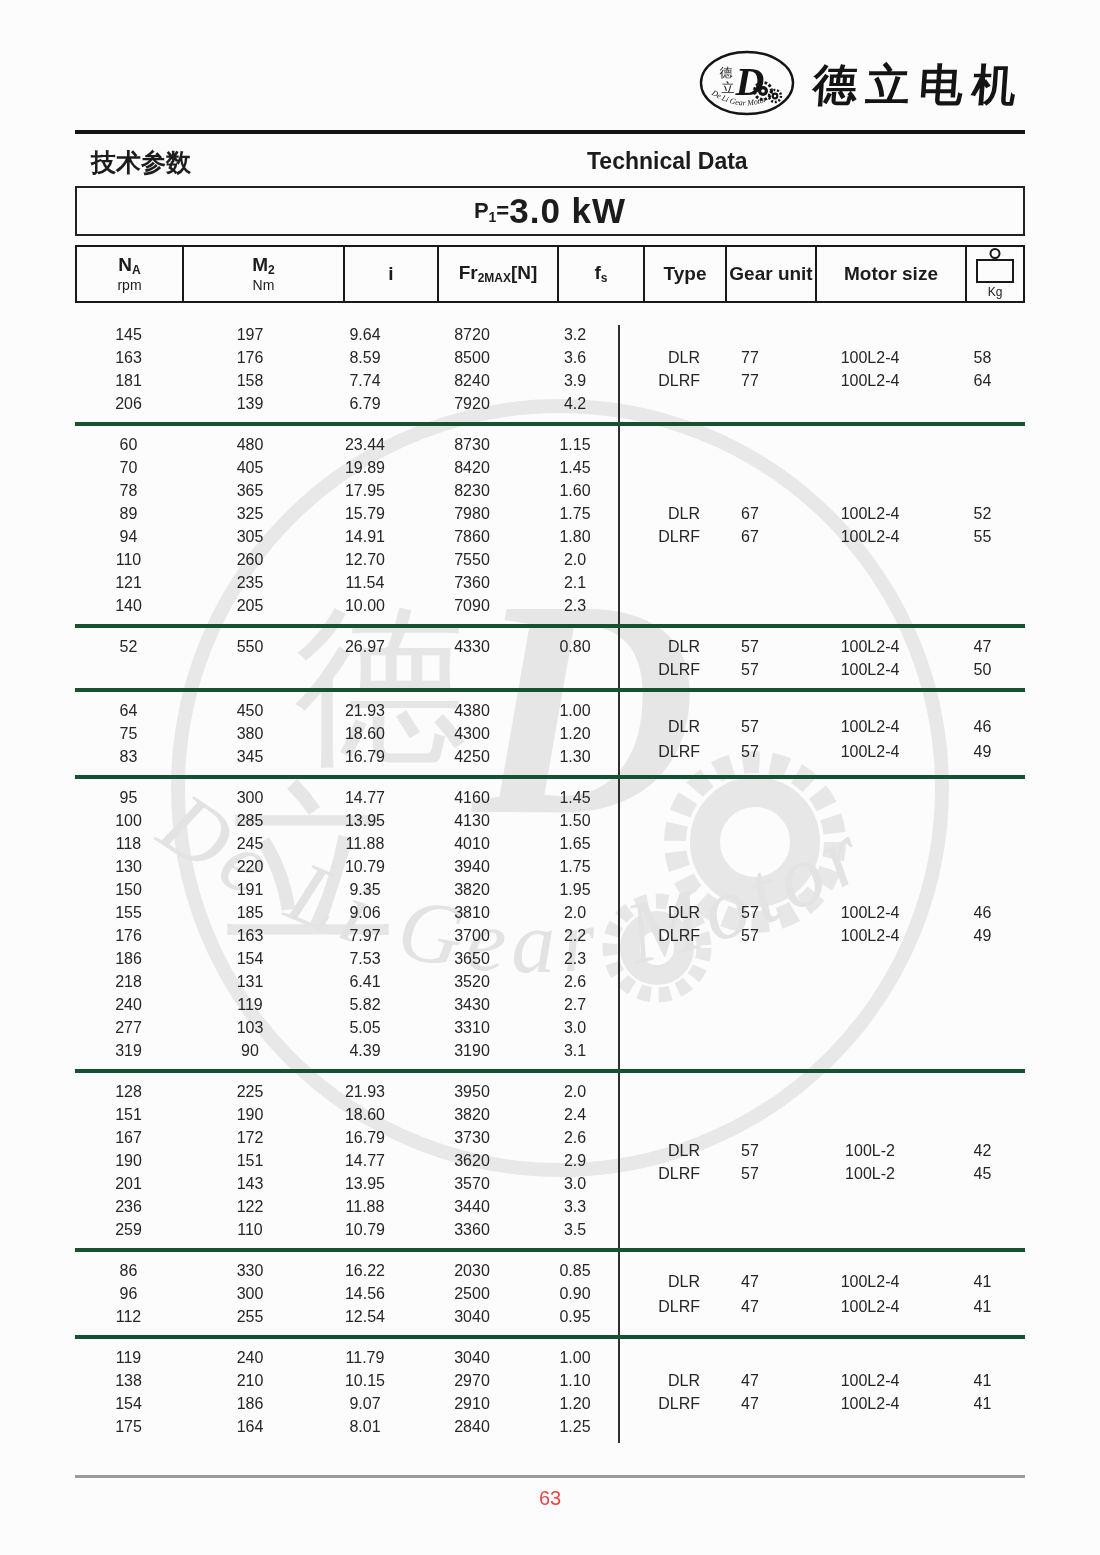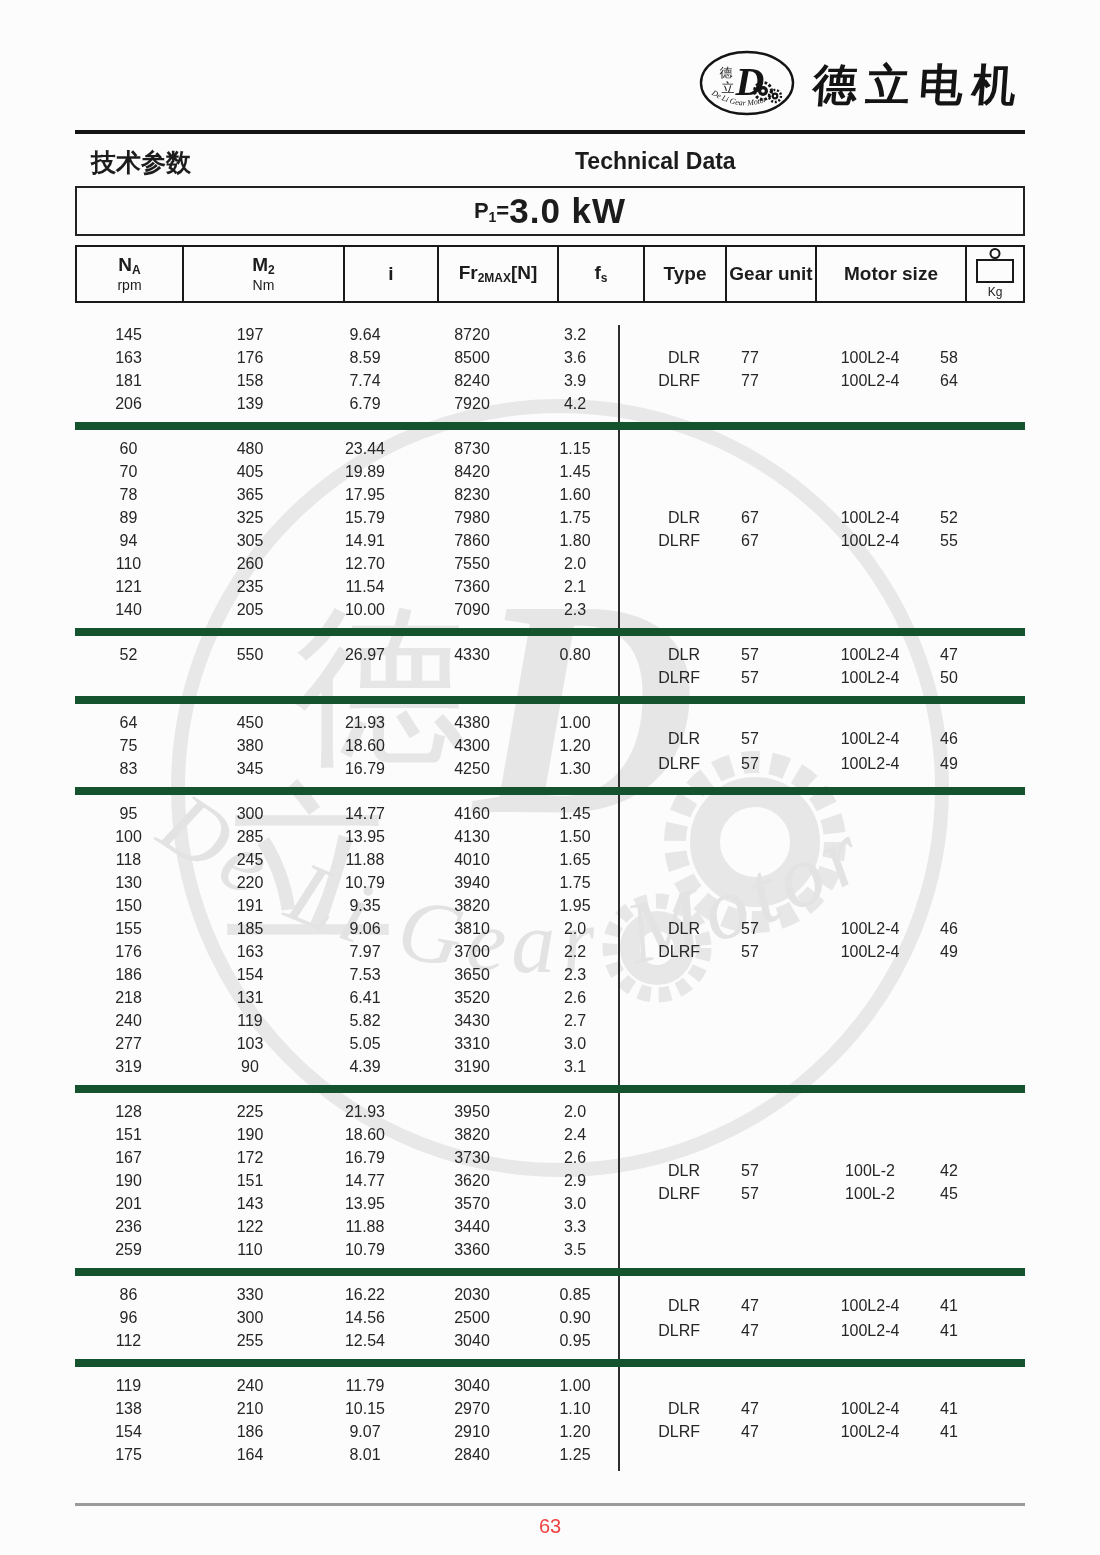--- a/index.html
+++ b/index.html
@@ -14,21 +14,21 @@
   .brand-row { display:flex; justify-content:flex-end; align-items:center; gap:16px; padding-top:46px; height:78px; }
   .company-name {
     font-family:"Liberation Serif","DejaVu Serif",serif;
     font-size:44px; font-weight:bold; letter-spacing:9px; color:#141414;
     transform:skewX(-4deg);
   }
   .top-rule { height:4px; background:#141414; margin-top:6px; }
 
   .title-row { position:relative; margin-top:10px; height:34px; }
   .title-zh { position:absolute; left:16px; top:2px; font-size:25px; font-weight:bold; }
-  .title-en { position:absolute; left:500px; top:4px; font-size:23px; font-weight:bold; }
+  .title-en { position:absolute; left:512px; top:4px; font-size:23px; font-weight:bold; }
 
   .power-box {
     margin-top:8px; height:46px; border:2px solid #222;
     display:flex; align-items:center; justify-content:center;
   }
   .p-small { font-size:22px; font-weight:bold; }
   .p-sub  { font-size:14px; font-weight:bold; position:relative; top:4px; }
   .p-big  { font-size:35px; font-weight:bold; letter-spacing:1px; }
 
   
@@ -48,31 +48,31 @@
   .kg-icon { position:relative; width:34px; height:20px; border:2px solid #191919; margin-top:10px; }
   .kg-icon::before {
     content:""; position:absolute; left:50%; top:-13px; transform:translateX(-50%);
     width:7px; height:7px; border:2px solid #191919; border-radius:50%;
   }
   .kg-label { font-weight:normal; font-size:12px; margin-top:2px; }
 
   
   .data-area { position:relative; margin-top:6px; }
   .vline { position:absolute; left:543px; top:16px; bottom:2px; width:2px; background:#2e2e2e; }
-  .group { position:relative; padding:7px 0; border-bottom:8px solid #14532d; }
+  .group { position:relative; padding:7px 0; border-bottom:4px solid #14532d; }
   .group.first { padding-top:14px; }
   .group.last  { border-bottom:none; }
   .drow { display:flex; height:23px; align-items:center; font-size:16px; color:#262626; }
   .cell { text-align:center; }
   .c0{width:107px}.c1{width:136px}.c2{width:94px}.c3{width:120px}.c4{width:86px}
   .typeline { position:absolute; left:543px; height:23px; display:flex; align-items:center; font-size:16px; color:#262626; }
   .t-type  { width:82px;  padding-left:28px; box-sizing:border-box; text-align:right; }
   .t-gear  { width:100px; text-align:center; }
   .t-motor { width:140px; text-align:center; }
-  .t-kg    { width:85px;  text-align:left; }
+  .t-kg    { width:85px;  text-align:center; }
 
   
   .footer-rule { height:3px; background:#9b9b9b; margin-top:30px; }
   .page-num { text-align:center; font-size:20px; color:#ef4444; margin-top:9px; }
 
   
   .watermark { position:absolute; left:95px; top:380px; z-index:0; pointer-events:none; }
   .wm-serif { font-family:"Liberation Serif","DejaVu Serif",serif; }
 </style>
 </head>

